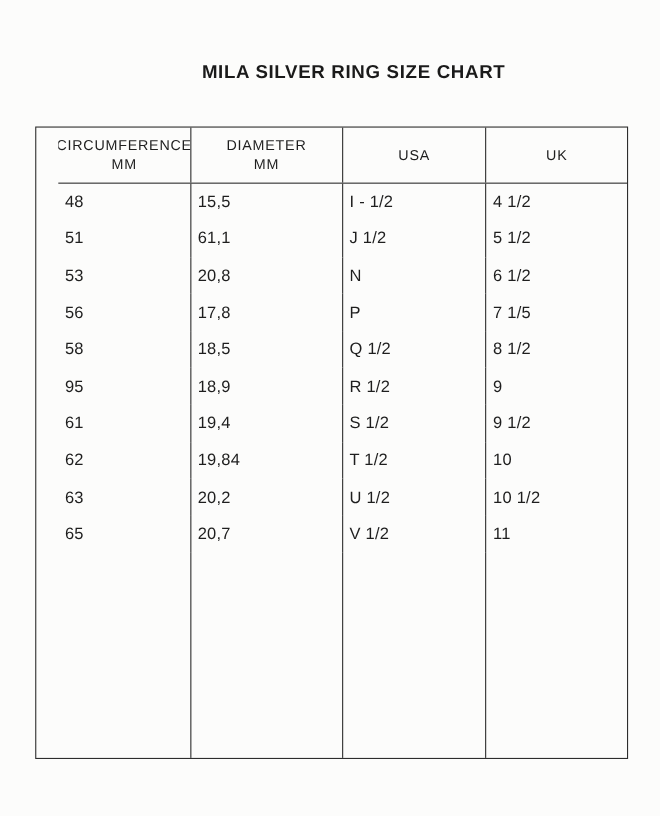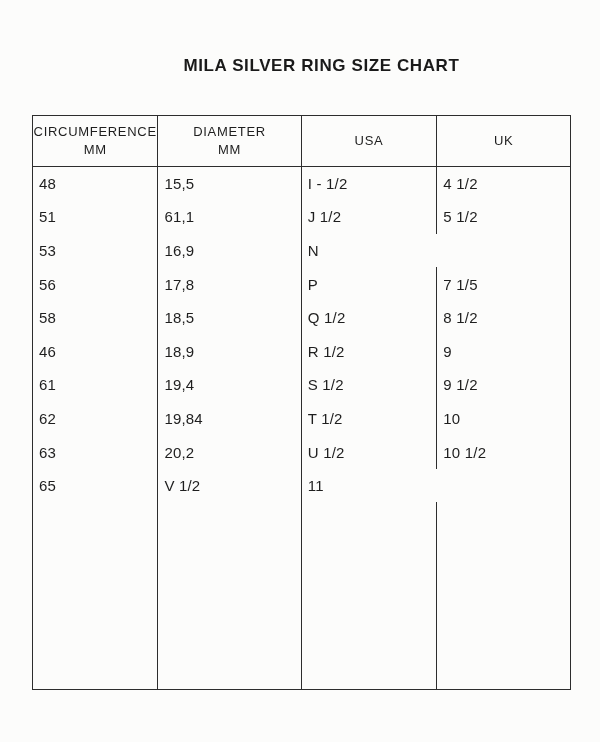--- a/index.html
+++ b/index.html
@@ -33,20 +33,21 @@
   .chart-table {
     position: absolute;
     left: 32px;
     top: 115px;
     width: 539px;
     height: 575px;
     border: 1.5px solid var(--line);
     display: flex;
     flex-direction: column;
     background: transparent;
+    padding-left: 20px;
   }
   .trow {
     display: grid;
     grid-template-columns: 23.35% 26.7% 25.25% 24.7%;
     flex: 0 0 auto;
     min-height: 0;
   }
   .trow.header {
     height: 50.5px;
     border-bottom: 1.5px solid var(--line);
@@ -101,40 +102,41 @@
 
   <div class="trow data">
     <div class="tcell">51</div>
     <div class="tcell">61,1</div>
     <div class="tcell">J 1/2</div>
     <div class="tcell">5 1/2</div>
   </div>
 
   <div class="trow data">
     <div class="tcell">53</div>
-    <div class="tcell">16,9</div>
+    <div class="tcell">20,8</div>
     <div class="tcell">N</div>
+    <div class="tcell">6 1/2</div>
   </div>
 
   <div class="trow data">
     <div class="tcell">56</div>
     <div class="tcell">17,8</div>
     <div class="tcell">P</div>
     <div class="tcell">7 1/5</div>
   </div>
 
   <div class="trow data">
     <div class="tcell">58</div>
     <div class="tcell">18,5</div>
     <div class="tcell">Q 1/2</div>
     <div class="tcell">8 1/2</div>
   </div>
 
   <div class="trow data">
-    <div class="tcell">46</div>
+    <div class="tcell">95</div>
     <div class="tcell">18,9</div>
     <div class="tcell">R 1/2</div>
     <div class="tcell">9</div>
   </div>
 
   <div class="trow data">
     <div class="tcell">61</div>
     <div class="tcell">19,4</div>
     <div class="tcell">S 1/2</div>
     <div class="tcell">9 1/2</div>
@@ -149,20 +151,21 @@
 
   <div class="trow data">
     <div class="tcell">63</div>
     <div class="tcell">20,2</div>
     <div class="tcell">U 1/2</div>
     <div class="tcell">10 1/2</div>
   </div>
 
   <div class="trow data">
     <div class="tcell">65</div>
+    <div class="tcell">20,7</div>
     <div class="tcell">V 1/2</div>
     <div class="tcell">11</div>
   </div>
 
   <div class="trow filler">
     <div class="tcell"></div>
     <div class="tcell"></div>
     <div class="tcell"></div>
     <div class="tcell"></div>
   </div>

